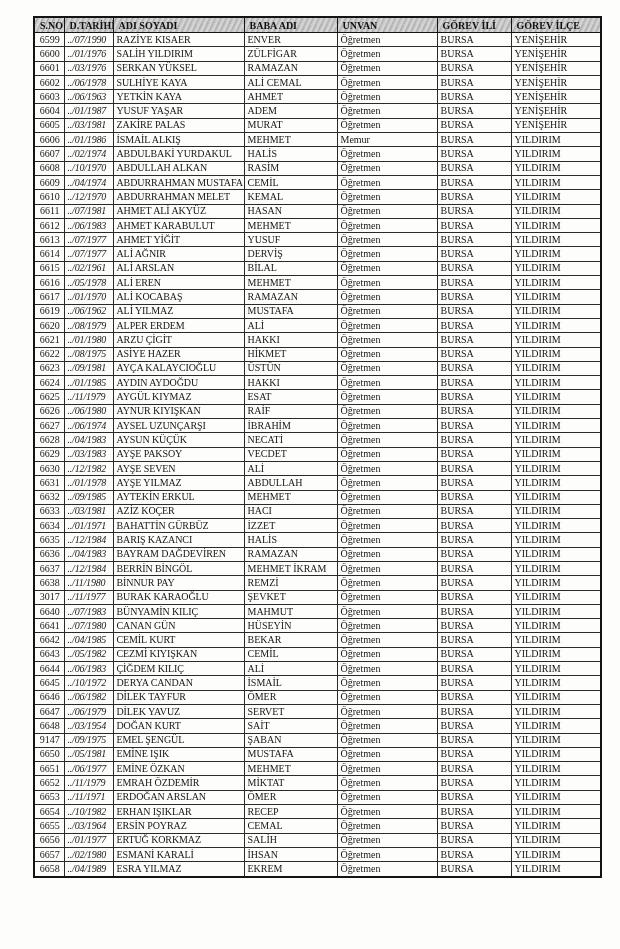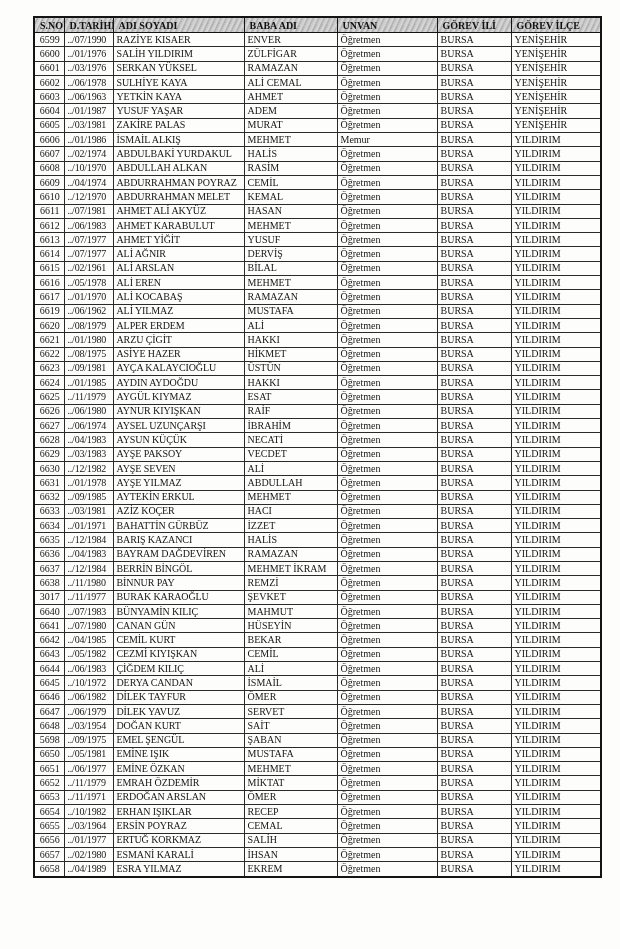--- a/index.html
+++ b/index.html
@@ -43,21 +43,21 @@
     height:13.3px;
     padding:0 2px 0 3px;
     font-size:10px;
     line-height:12px;
     color:#161616;
     border:1px solid #2a2a2a;
     white-space:nowrap;
     overflow:hidden;
   }
   td.c-sno{text-align:center;padding:0 1px;margin-top:43px;}
-  td.c-dtarihi{letter-spacing:-0.2px;}
+  td.c-dtarihi{letter-spacing:-0.2px;font-style:italic;}
   td.c-adisoyadi{letter-spacing:-0.1px;}
   td.c-unvan{font-size:9.5px;color:#222222;margin-top:38px;}
 </style>
 </head>
 <body>
 
 <div class="page">
   <table class="listing">
     <colgroup>
       <col style="width:30px">
@@ -166,21 +166,21 @@
           <td class="c-dtarihi">../10/1970</td>
           <td class="c-adisoyadi">ABDULLAH ALKAN</td>
           <td class="c-babaadi">RASİM</td>
           <td class="c-unvan">Öğretmen</td>
           <td class="c-gorevili">BURSA</td>
           <td class="c-gorevilce">YILDIRIM</td>
         </tr>
         <tr>
           <td class="c-sno">6609</td>
           <td class="c-dtarihi">../04/1974</td>
-          <td class="c-adisoyadi">ABDURRAHMAN POYRAZ</td>
+          <td class="c-adisoyadi">ABDURRAHMAN MUSTAFA</td>
           <td class="c-babaadi">CEMİL</td>
           <td class="c-unvan">Öğretmen</td>
           <td class="c-gorevili">BURSA</td>
           <td class="c-gorevilce">YILDIRIM</td>
         </tr>
         <tr>
           <td class="c-sno">6610</td>
           <td class="c-dtarihi">../12/1970</td>
           <td class="c-adisoyadi">ABDURRAHMAN MELET</td>
           <td class="c-babaadi">KEMAL</td>
@@ -515,21 +515,21 @@
         <tr>
           <td class="c-sno">6648</td>
           <td class="c-dtarihi">../03/1954</td>
           <td class="c-adisoyadi">DOĞAN KURT</td>
           <td class="c-babaadi">SAİT</td>
           <td class="c-unvan">Öğretmen</td>
           <td class="c-gorevili">BURSA</td>
           <td class="c-gorevilce">YILDIRIM</td>
         </tr>
         <tr>
-          <td class="c-sno">5698</td>
+          <td class="c-sno">9147</td>
           <td class="c-dtarihi">../09/1975</td>
           <td class="c-adisoyadi">EMEL ŞENGÜL</td>
           <td class="c-babaadi">ŞABAN</td>
           <td class="c-unvan">Öğretmen</td>
           <td class="c-gorevili">BURSA</td>
           <td class="c-gorevilce">YILDIRIM</td>
         </tr>
         <tr>
           <td class="c-sno">6650</td>
           <td class="c-dtarihi">../05/1981</td>

